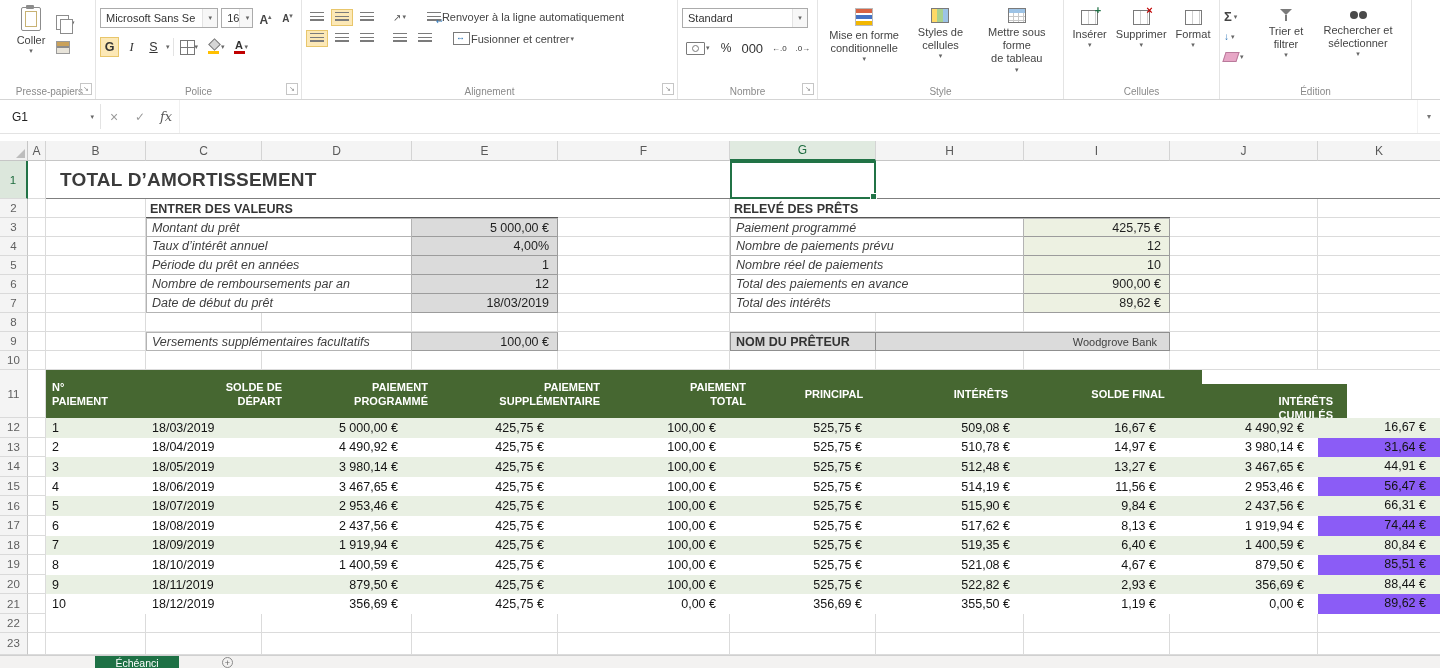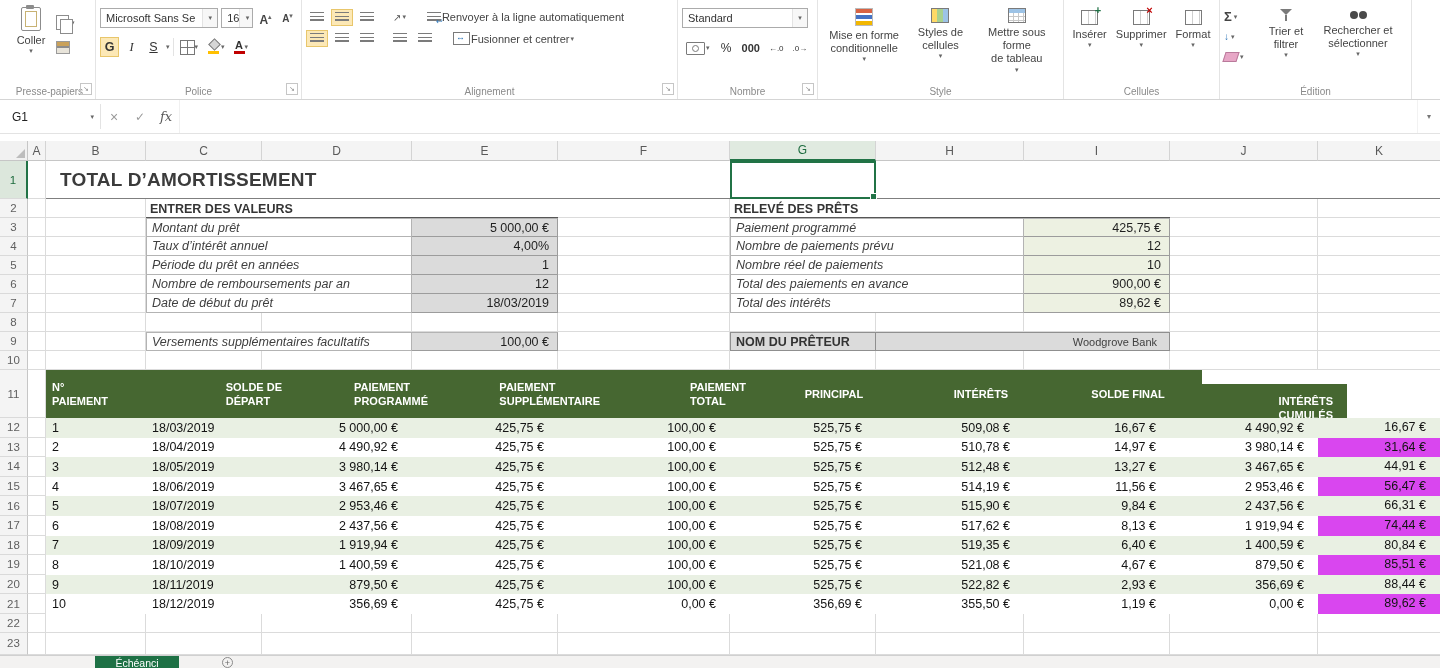--- a/index.html
+++ b/index.html
@@ -133,33 +133,33 @@
            display:flex;align-items:center;justify-content:flex-end;padding-right:8px;box-sizing:border-box;font-size:12.5px;color:#1f1f1f;}
   .valcell.green{background:#EDF1E2;}
   .btop{border-top:1px solid #B3B3B3;}
   .lender-label{flex:none;width:146px;background:#DBDBDB;border:1px solid #8F8F8F;box-sizing:border-box;
                 display:flex;align-items:center;padding-left:5px;font-weight:bold;font-size:12.5px;color:#333;}
   .lender-value{flex:none;width:294px;background:#DBDBDB;border:1px solid #8F8F8F;border-left:none;box-sizing:border-box;
                 display:flex;align-items:center;justify-content:flex-end;padding-right:12px;font-size:11px;color:#3f3f3f;}
   .hcell{flex:none;background:#466731;color:#fff;font-weight:bold;font-size:11px;line-height:1.3;white-space:pre-line;
          display:flex;align-items:center;box-sizing:border-box;}
   .h-left{justify-content:flex-start;padding-left:6px;text-align:left;}
-  .h-right{justify-content:flex-end;padding-right:14px;text-align:left;}
+  .h-right{justify-content:flex-end;padding-right:14px;text-align:right;}
   .h-center{justify-content:center;text-align:center;}
   .h9{display:block;background:none;overflow:visible;padding:0;}
   .h9 .kspill{background:#466731;height:100%;display:flex;flex-direction:column;justify-content:center;align-items:flex-end;
               padding-right:14px;white-space:pre-line;text-align:right;font-weight:bold;color:#fff;font-size:11px;line-height:1.3;}
   .amrow{display:flex;width:1440px;height:19.6px;box-sizing:border-box;}
   .amrow .t{flex:none;display:flex;align-items:center;font-size:12.5px;color:#141414;box-sizing:border-box;}
   .t0{width:100px;padding-left:6px;}.t1{width:116px;padding-left:6px;}
   .t2{width:150px}.t3{width:146px}.t4{width:172px}.t5{width:146px}.t6{width:148px}.t7{width:146px}.t8{width:148px}
   .t2,.t3,.t4,.t5,.t6,.t7,.t8{justify-content:flex-end;padding-right:14px;}
   .t9{width:122px;display:block;overflow:visible;}
   .kspill{display:block;width:145px;text-align:right;padding-right:14px;box-sizing:border-box;line-height:19.6px;font-size:12.5px;}
-  .t9 .kspill{background:#d946ef;}
+  .t9 .kspill{background:#8b5cf6;}
   .amrows .amrow:nth-of-type(odd) .t{background:#E9F0E3;}
   .amrows .amrow:nth-of-type(odd) .t9{background:none;}
   .amrows .amrow:nth-of-type(odd) .t9 .kspill{background:#E9F0E3;}
   
   .tabstrip{position:absolute;top:655px;left:0;width:1440px;height:13px;background:#F3F2F1;border-top:1px solid #D0D0D0;box-sizing:border-box;}
   .sheettab{position:absolute;left:95px;top:0;height:13px;min-width:84px;background:#1E7145;color:#fff;
             font-size:10.5px;padding:1px 10px 0;box-sizing:border-box;text-align:center;overflow:hidden;white-space:nowrap;}
   .addsheet{position:absolute;left:222px;top:1px;width:11px;height:11px;border:1px solid #8a8a8a;border-radius:50%;
             color:#6a6a6a;font-size:9px;line-height:10px;text-align:center;box-sizing:border-box;}
   .addsheet::after{content:"+";}
@@ -291,21 +291,21 @@
       <span class="carbox">
           <span class="car"></span>
         </span>
     </div>
     <div class="rrow" style="margin-top:10px;">
       <span class="iconbtn">
           <span class="mon-ic"></span>
           <span class="car"></span>
         </span>
       <span class="tg" style="font-size:12px;">%</span>
-      <span class="tg" style="font-size:11px;font-weight:bold;">000</span>
+      <span class="tg" style="font-size:13px;font-weight:normal;">000</span>
       <span class="tg" style="font-size:8px;">←.0</span>
       <span class="tg" style="font-size:8px;">.0→</span>
     </div>
     <div class="glabel">Nombre</div>
     <div class="launcher"></div>
   </div>
 
   <div class="rgroup g-style" style="display:flex;justify-content:space-around;">
     <div class="bigbtn" style="width:82px;margin-top:2px;">
       <span class="cf-ic"></span>

